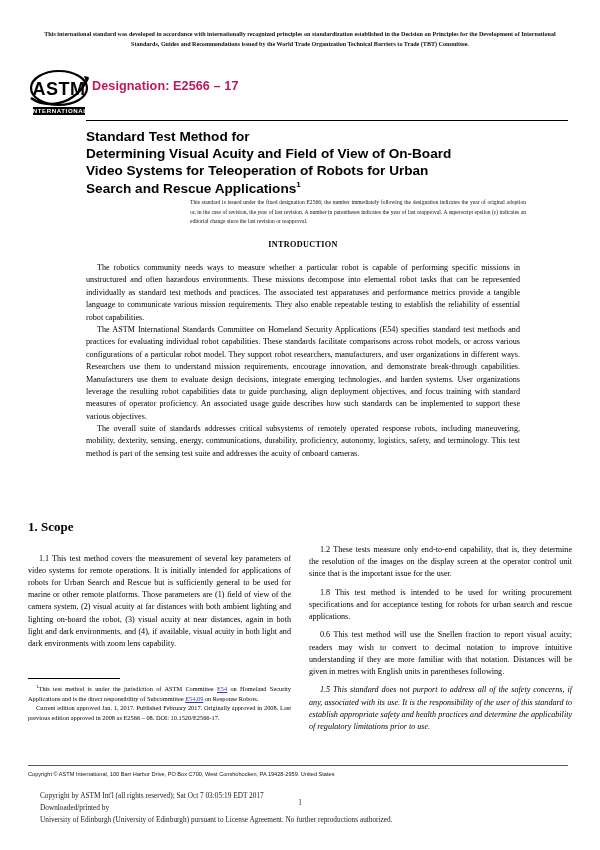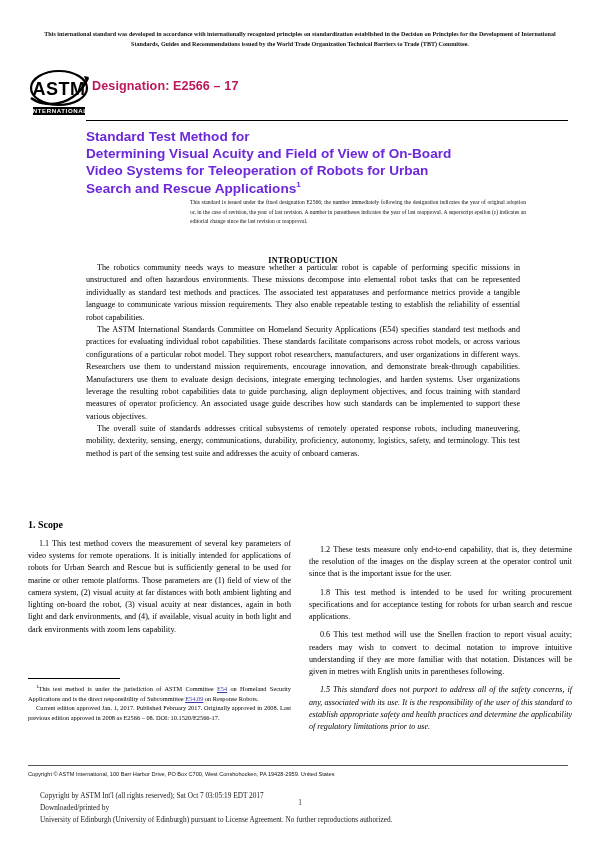--- a/index.html
+++ b/index.html
@@ -78,21 +78,21 @@
   
   .title {
     position: absolute;
     left: 86px;
     top: 128px;
     width: 470px;
     font-family: "Liberation Sans", sans-serif;
     font-weight: bold;
     font-size: 13.6px;
     line-height: 1.265;
-    color: #6d28d9;
+    color: #000000;
   }
   .title sup {
     font-size: 8px;
     vertical-align: super;
     line-height: 0;
   }
 
   
   .desig-note {
     position: absolute;
@@ -110,21 +110,20 @@
   .intro-head {
     position: absolute;
     left: 86px;
     top: 240px;
     width: 434px;
     text-align: center;
     font-family: "Liberation Serif", serif;
     font-weight: bold;
     font-size: 8.2px;
     letter-spacing: 0.35px;
-    margin-top: 16px;
   }
   .intro-body {
     position: absolute;
     left: 86px;
     top: 262px;
     width: 434px;
     font-family: "Liberation Serif", serif;
     font-size: 8.15px;
     line-height: 1.52;
     text-align: justify;
@@ -143,22 +142,22 @@
     font-family: "Liberation Serif", serif;
     font-size: 8.15px;
     line-height: 1.50;
     text-align: justify;
   }
   .col-left  { left: 28px; }
   .col-right { left: 309px; margin-top: 27px; }
 
   .sec-head {
     font-weight: bold;
-    font-size: 10px;
-    margin: 0 0 6px 0;
+    font-size: 13px;
+    margin: 0 0 16px 0;
     font-family: Liberation Serif, serif;
   }
   .para {
     margin: 0 0 6px 0;
     text-indent: 11px;
   }
   .para.ital { font-style: italic; }
 
   
   .fn-rule {

